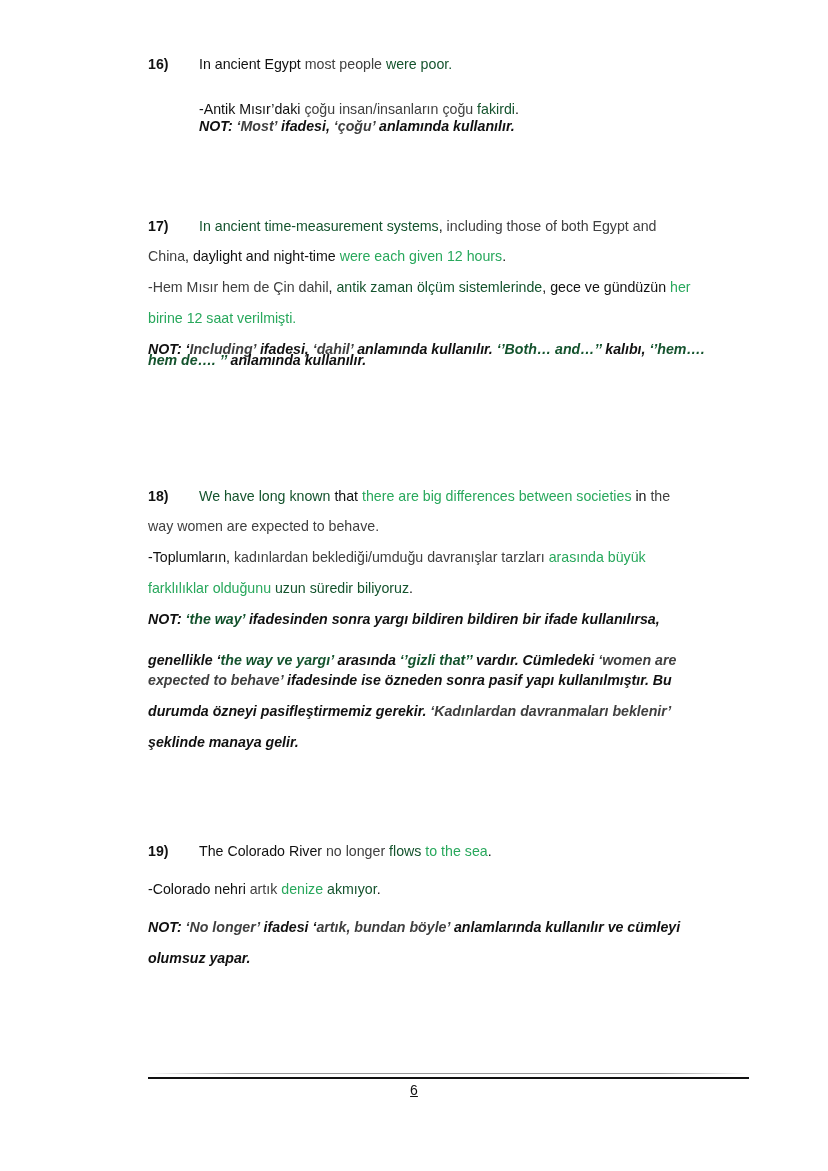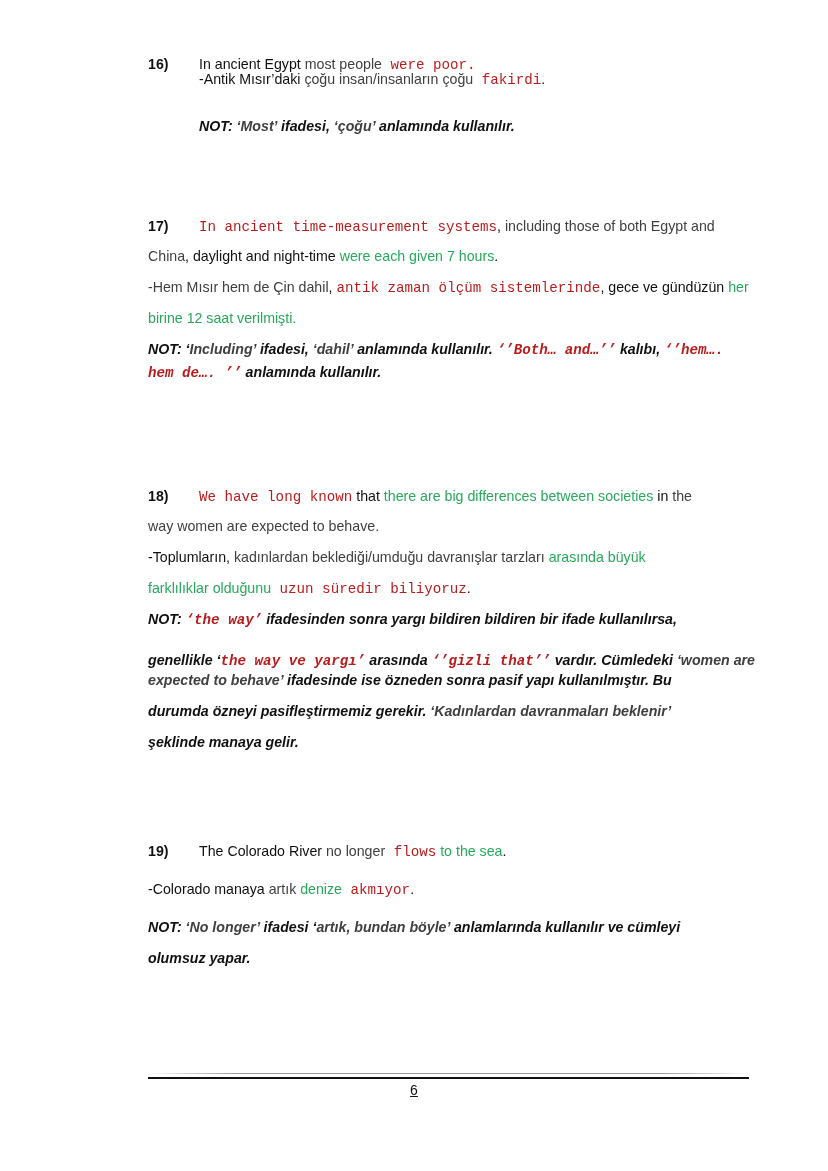--- a/index.html
+++ b/index.html
@@ -3,62 +3,62 @@
 <meta charset="utf-8">
 <style>
   html, body { margin: 0; padding: 0; background: #ffffff; }
   body { width: 828px; height: 1171px; position: relative; overflow: hidden;
          font-family: "Liberation Sans", "DejaVu Sans", sans-serif; font-size: 14.2px; color: #111; }
   .line { position: absolute; left: 148px; white-space: nowrap; line-height: 20px; }
   .ind { left: 199px; }
   .num { font-weight: bold; display: inline-block; width: 51px; }
   .note { font-weight: bold; font-style: italic; }
   .r { color: #404040; }
-  .b { color: #b91c1c; font-family: Liberation Mono, monospace; }
+  .b { color: #14532d; }
   .g { color: #28a85c; }
   .k { color: #111; }
   .u { }
   .rule { position: absolute; left: 148px; width: 601px; }
   .rule1 { top: 1073px; height: 1px; background: linear-gradient(to right, #fff, #999 15%, #999 85%, #fff); }
   .rule2 { top: 1077px; height: 2px; background: #111; }
   .pagenum { position: absolute; left: 0; width: 100%; text-align: center; top: 1082px;
              text-decoration: underline; font-size: 14px; }
 </style>
 </head>
 <body>
 
 <div class="line" style="top:54px">
   <span class="num">16)</span><span><span class="k">In ancient Egypt </span><span class="r">most people</span><span class="b"> were poor.</span></span>
 </div>
-<div class="line ind" style="top:69px"><span class="k">-Antik Mısır’daki </span><span class="r">çoğu insan/insanların çoğu</span><span class="b"> fakirdi</span><span class="k">.</span></div>
+<div class="line ind" style="top:99px"><span class="k">-Antik Mısır’daki </span><span class="r">çoğu insan/insanların çoğu</span><span class="b"> fakirdi</span><span class="k">.</span></div>
 <div class="line ind note" style="top:116px"><span class="k">NOT: </span><span class="r u">‘Most’</span><span class="k"> ifadesi, </span><span class="r u">‘çoğu’</span><span class="k"> anlamında kullanılır.</span></div>
 
 <div class="line" style="top:216px">
   <span class="num">17)</span><span><span class="b">In ancient time-measurement systems</span><span class="k">, </span><span class="r">including those of both Egypt and</span></span>
 </div>
-<div class="line" style="top:246px"><span class="r">China</span><span class="k">, daylight and night-time </span><span class="g">were each given 7 hours</span><span class="k">.</span></div>
+<div class="line" style="top:246px"><span class="r">China</span><span class="k">, daylight and night-time </span><span class="g">were each given 12 hours</span><span class="k">.</span></div>
 <div class="line" style="top:277px"><span class="r">-Hem Mısır hem de Çin dahil</span><span class="k">, </span><span class="b">antik zaman ölçüm sistemlerinde</span><span class="k">, gece ve gündüzün </span><span class="g">her</span></div>
 <div class="line" style="top:308px"><span class="g">birine 12 saat verilmişti.</span></div>
 <div class="line note" style="top:339px"><span class="k">NOT: ‘</span><span class="r u">Including’</span><span class="k"> ifadesi, </span><span class="r u">‘dahil’</span><span class="k"> anlamında kullanılır. </span><span class="b">‘’Both… and…’’</span><span class="k"> kalıbı, </span><span class="b">‘’hem….</span></div>
-<div class="line note" style="top:362px"><span class="b">hem de…. ’’</span><span class="k"> anlamında kullanılır.</span></div>
+<div class="line note" style="top:350px"><span class="b">hem de…. ’’</span><span class="k"> anlamında kullanılır.</span></div>
 
 <div class="line" style="top:486px">
   <span class="num">18)</span><span><span class="b">We have long known</span><span class="k"> that </span><span class="g">there are big differences between societies</span><span class="k"> in </span><span class="r">the</span></span>
 </div>
 <div class="line" style="top:516px"><span class="r">way women are expected to behave.</span></div>
 <div class="line" style="top:547px"><span class="k">-Toplumların, </span><span class="r">kadınlardan beklediği/umduğu davranışlar tarzları</span><span class="g"> arasında büyük</span></div>
 <div class="line" style="top:578px"><span class="g">farklılıklar olduğunu</span><span class="b"> uzun süredir biliyoruz</span><span class="k">.</span></div>
 <div class="line note" style="top:609px"><span class="k">NOT: </span><span class="b">‘the way’</span><span class="k"> ifadesinden sonra yargı bildiren bildiren bir ifade kullanılırsa,</span></div>
 <div class="line note" style="top:650px"><span class="k">genellikle ‘</span><span class="b">the way ve yargı’</span><span class="k"> arasında </span><span class="b">‘’gizli that’’</span><span class="k"> vardır. Cümledeki </span><span class="r">‘women are</span></div>
 <div class="line note" style="top:670px"><span class="r">expected to behave’</span><span class="k"> ifadesinde ise özneden sonra pasif yapı kullanılmıştır. Bu</span></div>
 <div class="line note" style="top:701px"><span class="k">durumda özneyi pasifleştirmemiz gerekir. </span><span class="r">‘Kadınlardan davranmaları beklenir’</span></div>
 <div class="line note" style="top:732px"><span class="k">şeklinde manaya gelir.</span></div>
 
 <div class="line" style="top:841px">
   <span class="num">19)</span><span><span class="k">The Colorado River </span><span class="r">no longer</span><span class="b"> flows</span><span class="g"> to the sea</span><span class="k">.</span></span>
 </div>
-<div class="line" style="top:879px"><span class="k">-Colorado manaya </span><span class="r">artık</span><span class="g"> denize</span><span class="b"> akmıyor</span><span class="k">.</span></div>
+<div class="line" style="top:879px"><span class="k">-Colorado nehri </span><span class="r">artık</span><span class="g"> denize</span><span class="b"> akmıyor</span><span class="k">.</span></div>
 <div class="line note" style="top:917px"><span class="k">NOT: </span><span class="r">‘No longer’</span><span class="k"> ifadesi ‘</span><span class="r">artık, bundan böyle’</span><span class="k"> anlamlarında kullanılır ve cümleyi</span></div>
 <div class="line note" style="top:948px"><span class="k">olumsuz yapar.</span></div>
 
 <div class="rule rule1"></div>
 <div class="rule rule2"></div>
 <div class="pagenum">6</div>
 
 </body></html>

